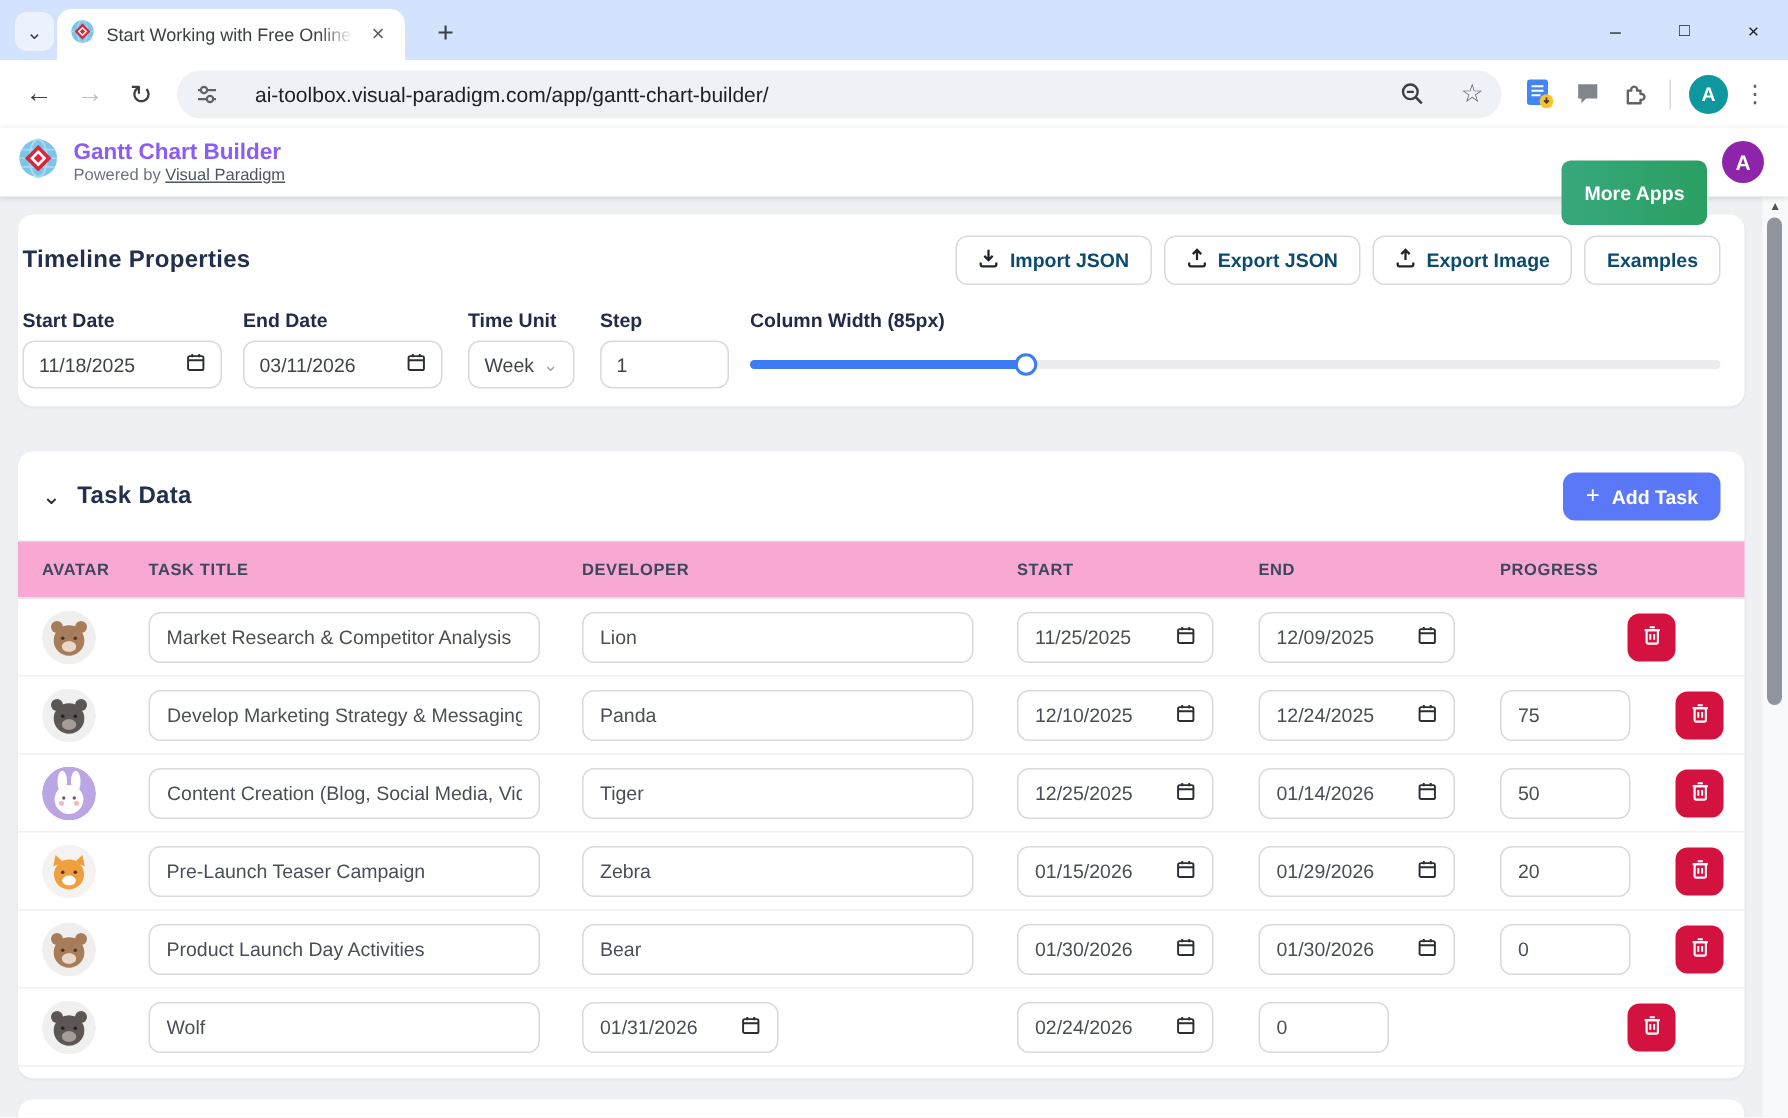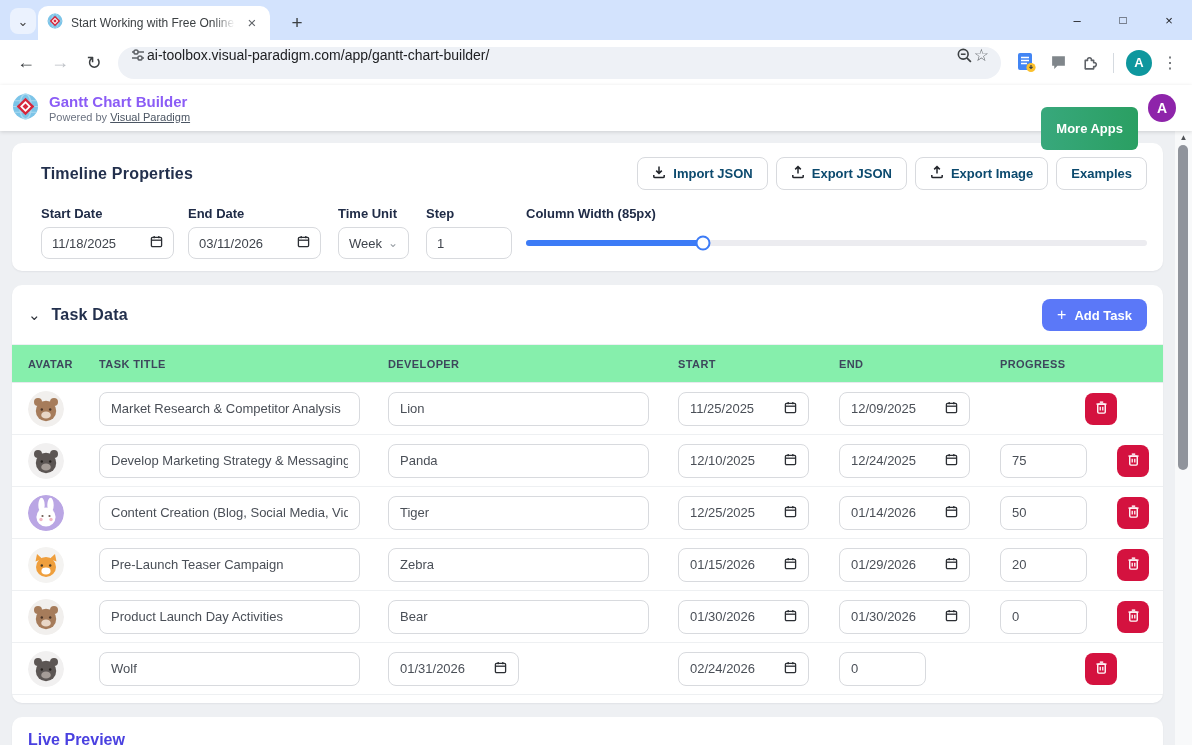--- a/index.html
+++ b/index.html
@@ -24,21 +24,21 @@
   .win-controls { position:absolute; right:0; top:0; height:40px; display:flex; }
   .win-btn { width:46px; height:40px; display:flex; align-items:center; justify-content:center;
     font-size:13px; color:#202124; cursor:pointer; }
   .win-btn.maxi { font-size:12px; }
 
   .toolbar { height:45px; background:#fff; display:flex; align-items:center; padding:0 10px; gap:2px; }
   .nav-btn { width:32px; height:32px; display:flex; align-items:center; justify-content:center;
     font-size:18px; color:#3c4043; cursor:pointer; border-radius:50%; }
   .nav-btn.disabled { color:#bdc1c6; }
   .urlbar { flex:1; height:32px; margin:0 8px 0 6px; background:#eef1f6; border-radius:16px;
-    display:flex; align-items:flex-start; padding:0 12px; gap:1px; min-width:0; }
+    display:flex; align-items:center; padding:0 12px; gap:24px; min-width:0; }
   .url-text { flex:1; font-size:14px; color:#202124; white-space:nowrap; overflow:hidden; }
   .pill-icon { display:flex; align-items:center; cursor:pointer; }
   .star { font-size:17px; color:#5f6368; cursor:pointer; line-height:1; }
   .ext-icon { width:30px; height:30px; display:flex; align-items:center; justify-content:center; cursor:pointer; }
   .tb-divider { width:1px; height:20px; background:#d5dae0; margin:0 6px; }
   .profile-dot { width:26px; height:26px; border-radius:50%; background:#0e979e; color:#fff; font-size:13px;
     font-weight:bold; display:flex; align-items:center; justify-content:center; cursor:pointer; margin:0 4px; }
   .kebab { font-size:16px; color:#5f6368; width:24px; text-align:center; cursor:pointer; }
 
   
@@ -52,21 +52,21 @@
     font-weight:bold; background:linear-gradient(90deg,#38a87c,#2a9f62); cursor:pointer;
     font-family:"Liberation Sans",sans-serif;margin-top:40px; }
   .hdr-avatar { width:28px; height:28px; border-radius:50%; background:#8e24aa; color:#fff; font-size:14px;
     font-weight:bold; display:flex; align-items:center; justify-content:center; cursor:pointer; margin-right:4px; }
 
   
   .page { position:absolute; left:0; right:17px; top:131px; bottom:0; padding:12px 12px 0 12px; overflow:hidden; }
   .card { background:#fff; border-radius:10px; box-shadow:0 1px 2px rgba(16,24,40,.06); }
 
   
-  .card-timeline { padding:14px 16px 12px 29px; margin-bottom:14px; }
+  .card-timeline { padding:14px 16px 12px 3px; margin-bottom:30px; }
   .tl-header { display:flex; align-items:center; justify-content:space-between; }
   .h-title { font-size:16px; font-weight:bold; color:#23304d; letter-spacing:.2px; }
   .tl-buttons { display:flex; gap:8px; }
   .btn-ghost { height:33px; padding:0 14px; background:#fff; border:1px solid #d8dade; border-radius:8px;
     font-size:13px; font-weight:bold; color:#0c4a6e; display:flex; align-items:center; gap:7px; cursor:pointer;
     font-family:"Liberation Sans",sans-serif; }
   .fields-row { display:flex; margin-top:16px; align-items:flex-start;justify-content:flex-end; }
   .field { display:flex; flex-direction:column; gap:6px; }
   .field-label { font-size:13px; font-weight:bold; color:#202c47; }
   .ctl { height:32px; border:1px solid #d8dade; border-radius:8px; background:#fff; font-size:13px;
@@ -86,21 +86,21 @@
   
   .card-tasks { padding-top:14px; padding-bottom:8px; }
   .td-header { display:flex; align-items:center; padding:0 16px; }
   .collapse-chev { font-size:15px; color:#2b2f38; margin-right:11px; cursor:pointer; }
   .add-task { height:32px; padding:0 15px; border:none; border-radius:8px; background:#5b78f8; color:#fff;
     font-size:13px; font-weight:bold; display:flex; align-items:center; gap:8px; cursor:pointer;
     font-family:"Liberation Sans",sans-serif; }
   .add-plus { font-size:16px; font-weight:normal; }
   .t-grid { display:grid; grid-template-columns:71px 289px 290px 161px 161px 117px 1fr;
     align-items:center; padding:0 16px; }
-  .t-head { height:39px; background:#86efac; border-top:1px solid #eef0f3; border-bottom:1px solid #e7e9ee;
+  .t-head { height:39px; background:#f9a8d4; border-top:1px solid #eef0f3; border-bottom:1px solid #e7e9ee;
     margin-top:13px; }
   .t-head .col { font-size:11px; font-weight:bold; color:#3d475c; letter-spacing:.4px; }
   .t-row { height:52px; border-bottom:1px solid #eef0f2; }
   .avatar { width:36px; height:36px; border-radius:50%; overflow:hidden; }
   .cell-input { height:34px; border:1px solid #d8dade; border-radius:8px; background:#fff; font-size:13px;
     color:#4a4f57; padding:0 11px; font-family:"Liberation Sans",sans-serif; outline:none; }
   input.cell-input { display:block; }
   div.cell-input { display:flex; align-items:center; justify-content:space-between; cursor:pointer; }
   .w-title { width:261px; } .w-dev { width:261px; } .w-date { width:131px; } .w-prog { width:87px; }
   .del-cell { display:flex; justify-content:flex-end; }

